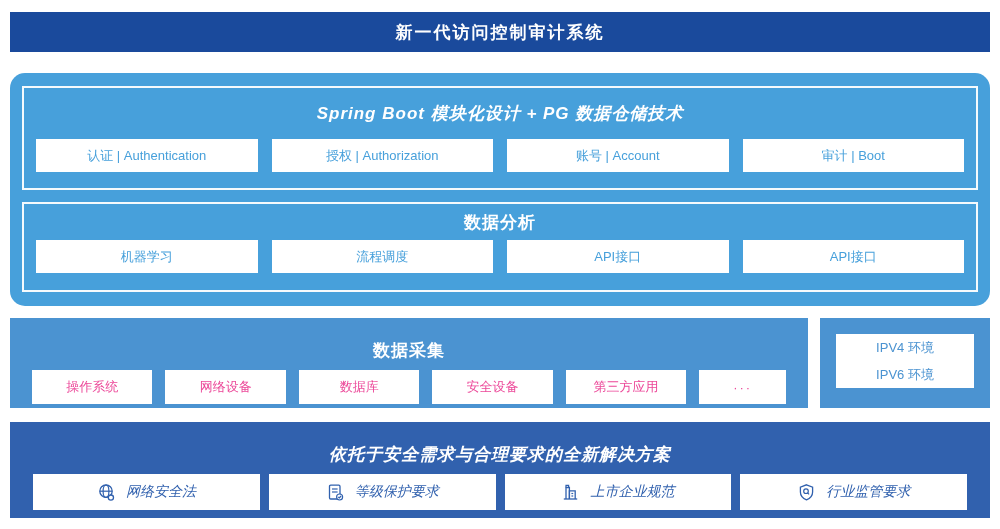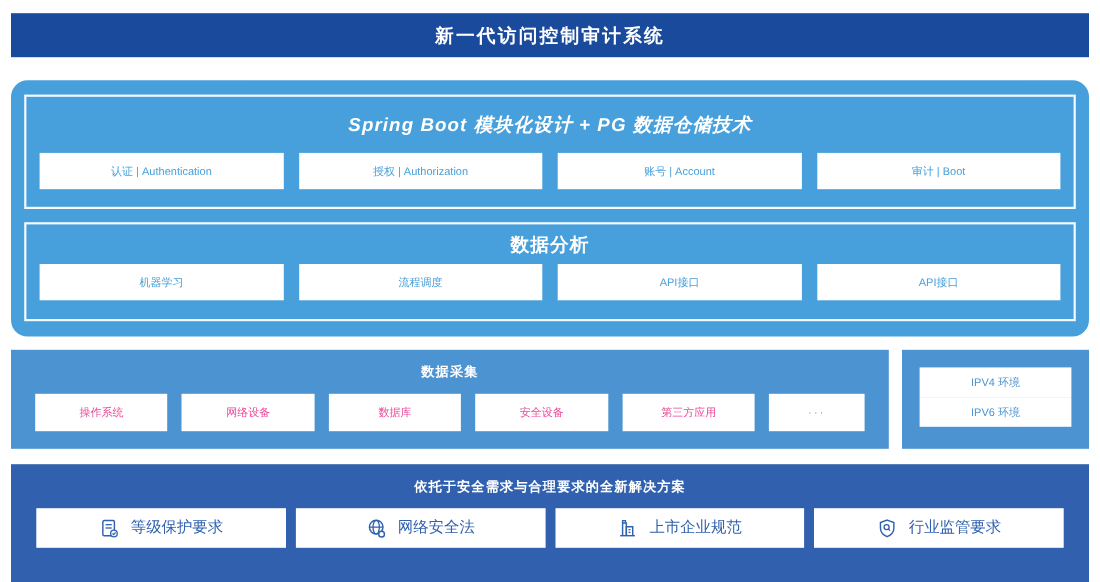--- a/index.html
+++ b/index.html
@@ -25,39 +25,39 @@
   .inner-title{
     display:flex; align-items:center; justify-content:center;
     color:#fff; font-weight:bold; font-size:17px; letter-spacing:1px;
   }
   .inner1 .inner-title{ height:51px; }
   .inner2 .inner-title{ height:36px; }
   .italic{ font-style:italic; }
   .row{ display:flex; gap:14px; padding:0 12px; }
   .wbox{
     flex:1; height:33px; background:#fff; display:flex; align-items:center;
-    justify-content:center; color:#47a0db; font-size:10px; white-space:nowrap;
+    justify-content:center; color:#47a0db; font-size:13px; white-space:nowrap;
   }
   
   .collect{ position:absolute; left:10px; top:318px; width:798px; height:90px; background:#4b93d1; }
   .sec-title{
     display:flex; align-items:center; justify-content:center;
-    color:#fff; font-weight:bold; font-size:12px; letter-spacing:1px; height:40px;
+    color:#fff; font-weight:bold; font-size:17px; letter-spacing:1px; height:40px;margin-top:12px;
   }
   .collect .row{ padding:0 22px; gap:13px; }
   .collect .wbox{ height:34px; color:#ec4899; }
   .collect .wbox.narrow{ flex:.72; letter-spacing:2px; }
   
   .ipbox{
     position:absolute; left:820px; top:318px; width:170px; height:90px; background:#4b93d1;
     padding:16px 16px 0; display:flex; flex-direction:column; gap:0;
   }
   .ipbox .wbox{ flex:none; height:27px; color:#4b93d1; }
   
-  .bottom{ position:absolute; left:10px; top:422px; width:980px; height:108px; background:#3161ae; }
+  .bottom{ position:absolute; left:10px; top:422px; width:980px; height:96px; background:#3161ae;font-style:italic; }
   .bottom .row{ padding:0 23px; gap:9px; }
   .bottom .wbox{ height:36px; color:#3161ae; font-size:14px; gap:10px; }
   .icon{ display:inline-flex; width:19px; height:19px; }
   .icon svg{ display:block; }
 </style>
 </head>
 <body>
 
 <div class="canvas">
 
@@ -138,40 +138,40 @@
     </div>
   </div>
 
   <div class="bottom">
     <div class="sec-title">依托于安全需求与合理要求的全新解决方案</div>
     <div class="row">
 
       <div class="wbox">
         <span class="icon">
           <svg width="19" height="19" viewBox="0 0 19 19">
+            <circle cx="9" cy="8.2" r="6.2" fill="none" stroke="#3161ae" stroke-width="1.3"></circle>
+            <ellipse cx="9" cy="8.2" rx="2.9" ry="6.2" fill="none" stroke="#3161ae" stroke-width="1.2"></ellipse>
+            <line x1="2.8" y1="8.2" x2="15.2" y2="8.2" stroke="#3161ae" stroke-width="1.2"></line>
+            <circle cx="13.9" cy="14.6" r="2.6" fill="#ffffff" stroke="#3161ae" stroke-width="1.3"></circle>
+          </svg>
+        </span>
+        <span>网络安全法</span>
+      </div>
+
+      <div class="wbox">
+        <span class="icon">
+          <svg width="19" height="19" viewBox="0 0 19 19">
             <rect x="3.5" y="2.2" width="10.5" height="13.8" rx="1.2" fill="none" stroke="#3161ae" stroke-width="1.3"></rect>
             <line x1="6" y1="6" x2="11.6" y2="6" stroke="#3161ae" stroke-width="1.2"></line>
             <line x1="6" y1="9" x2="11.6" y2="9" stroke="#3161ae" stroke-width="1.2"></line>
             <circle cx="13.6" cy="14" r="3" fill="#ffffff" stroke="#3161ae" stroke-width="1.2"></circle>
             <path d="M12.3 14 l1 1 1.8 -2" fill="none" stroke="#3161ae" stroke-width="1.2"></path>
           </svg>
         </span>
         <span>等级保护要求</span>
-      </div>
-
-      <div class="wbox">
-        <span class="icon">
-          <svg width="19" height="19" viewBox="0 0 19 19">
-            <circle cx="9" cy="8.2" r="6.2" fill="none" stroke="#3161ae" stroke-width="1.3"></circle>
-            <ellipse cx="9" cy="8.2" rx="2.9" ry="6.2" fill="none" stroke="#3161ae" stroke-width="1.2"></ellipse>
-            <line x1="2.8" y1="8.2" x2="15.2" y2="8.2" stroke="#3161ae" stroke-width="1.2"></line>
-            <circle cx="13.9" cy="14.6" r="2.6" fill="#ffffff" stroke="#3161ae" stroke-width="1.3"></circle>
-          </svg>
-        </span>
-        <span>网络安全法</span>
       </div>
 
       <div class="wbox">
         <span class="icon">
           <svg width="19" height="19" viewBox="0 0 19 19">
             <path d="M5 16 V4.5 h3.4 V16" fill="none" stroke="#3161ae" stroke-width="1.3"></path>
             <path d="M5 4.5 V2.3 h2.6 v2.2" fill="none" stroke="#3161ae" stroke-width="1.2"></path>
             <path d="M8.4 16 V7.8 h5.8 V16" fill="none" stroke="#3161ae" stroke-width="1.3"></path>
             <line x1="2.8" y1="16" x2="16.2" y2="16" stroke="#3161ae" stroke-width="1.3"></line>
             <line x1="10.4" y1="10.5" x2="12.2" y2="10.5" stroke="#3161ae" stroke-width="1.2"></line>

